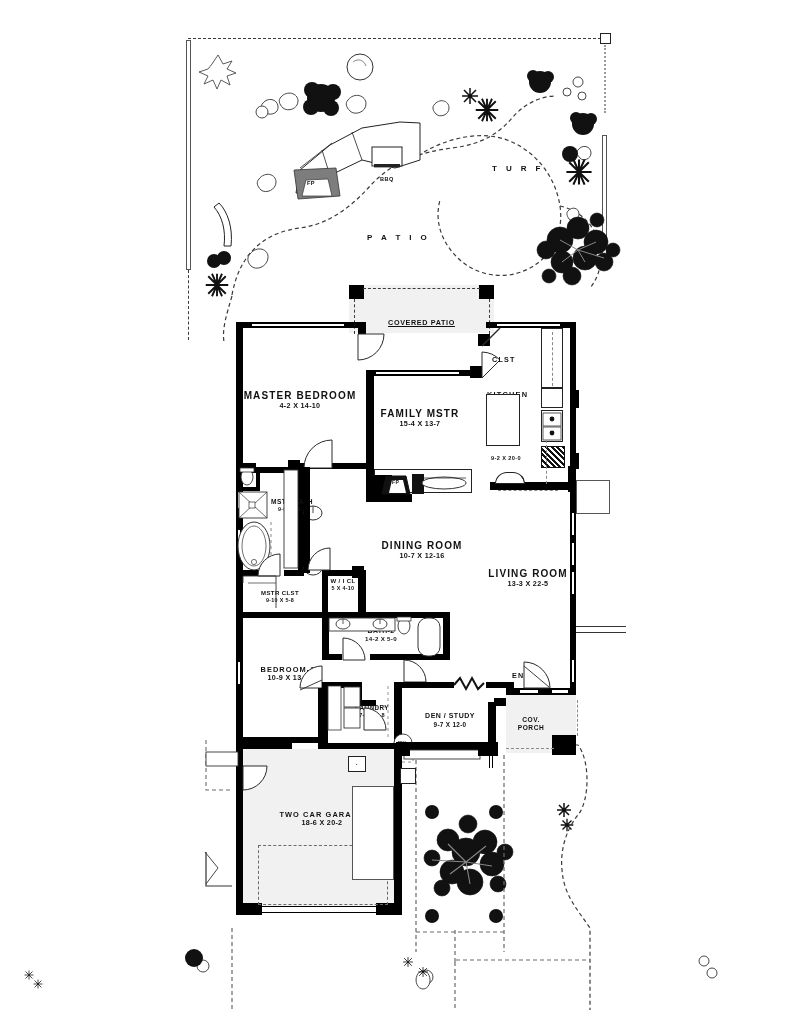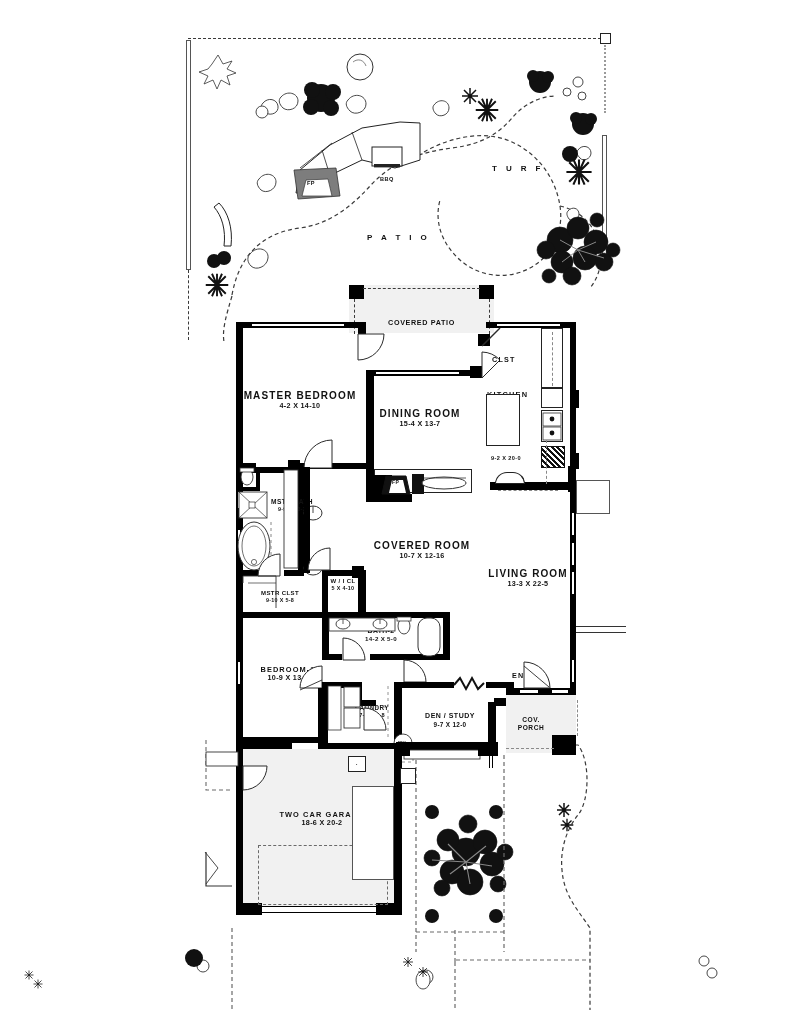--- a/index.html
+++ b/index.html
@@ -220,21 +220,21 @@
     <path d="M205,852 L218,868 L206,884" fill="none" stroke="#333" stroke-width=".9"></path>
     <path d="M206,740 L206,790 L232,790" fill="none" stroke="#6a6a6a" stroke-width="1.1" stroke-dasharray="4,3"></path>
   </svg>
 
   <div class="fillroom abs" style="left:349px;top:285px;width:145px;height:48px;"></div>
   <div class="wall abs" style="left:349px;top:285px;width:15px;height:14px;"></div>
   <div class="wall abs" style="left:479px;top:285px;width:15px;height:14px;"></div>
   <div class="dash-h abs" style="left:363px;top:288px;width:117px;"></div>
   <div class="dash-v abs" style="left:354px;top:299px;height:35px;"></div>
   <div class="dash-v abs" style="left:489px;top:299px;height:35px;"></div>
-  <div class="room-label" style="left:349px;top:319px;width:145px;">
+  <div class="room-label" style="left:349px;top:319px;width:145px;text-decoration:underline;">
     <span class="nm">COVERED PATIO</span>
   </div>
 
   <div class="wall abs" style="left:236px;top:322px;width:7px;height:145px;"></div>
   <div class="wall abs" style="left:236px;top:467px;width:7px;height:276px;"></div>
 
   <div class="wall abs" style="left:236px;top:322px;width:122px;height:6px;"></div>
   <div class="win-h abs" style="left:252px;top:323px;width:92px;height:4px;"></div>
 
   <div class="wall abs" style="left:486px;top:322px;width:90px;height:6px;"></div>
@@ -272,21 +272,21 @@
   </div>
 
   <div class="wall abs" style="left:236px;top:463px;width:20px;height:6px;"></div>
   <div class="wall abs" style="left:288px;top:460px;width:12px;height:10px;"></div>
   <div class="wall abs" style="left:300px;top:463px;width:66px;height:6px;"></div>
   <svg class="ov">
     <path d="M332,468 L332,440 A28,28 0 0 0 304,468 Z" fill="#fff" stroke="#2a2a2a" stroke-width="1"></path>
   </svg>
 
   <div class="room-label big" style="left:370px;top:408px;width:100px;">
-    <span class="nm">DINING ROOM</span>
+    <span class="nm">FAMILY MSTR</span>
     <span class="dim">15-4   X  13-7</span>
   </div>
 
   <div class="outline abs" style="left:374px;top:469px;width:98px;height:24px;background:#fff;"></div>
   <div class="wall abs" style="left:370px;top:475px;width:22px;height:20px;"></div>
   <div class="wall abs" style="left:366px;top:470px;width:8px;height:32px;"></div>
   <div class="wall abs" style="left:366px;top:494px;width:46px;height:8px;"></div>
   <svg class="ov">
     <path d="M386,476 L406,476 L410,494 L382,494 Z" fill="#111" stroke="#111" stroke-width="1"></path>
     <path d="M389,493 L392,480 L403,480 L406,493 Z" fill="#fff"></path>
@@ -377,21 +377,21 @@
   <div class="wall abs" style="left:358px;top:570px;width:8px;height:46px;"></div>
   <div class="room-label tiny" style="left:320px;top:578px;width:46px;">
     <span class="nm">W / I  CL</span>
     <span class="dim">5 X 4-10</span>
   </div>
   <svg class="ov">
     <path d="M330,570 L308,570 A22,22 0 0 1 330,548 Z" fill="#fff" stroke="#2a2a2a" stroke-width="1"></path>
   </svg>
 
   <div class="room-label big" style="left:370px;top:540px;width:104px;">
-    <span class="nm">COVERED ROOM</span>
+    <span class="nm">DINING ROOM</span>
     <span class="dim">10-7   X  12-16</span>
   </div>
 
   <div class="room-label big" style="left:478px;top:568px;width:100px;">
     <span class="nm">LIVING ROOM</span>
     <span class="dim">13-3   X  22-5</span>
   </div>
 
   <div class="wall abs" style="left:322px;top:612px;width:7px;height:42px;"></div>
   <div class="wall abs" style="left:322px;top:612px;width:128px;height:6px;"></div>

